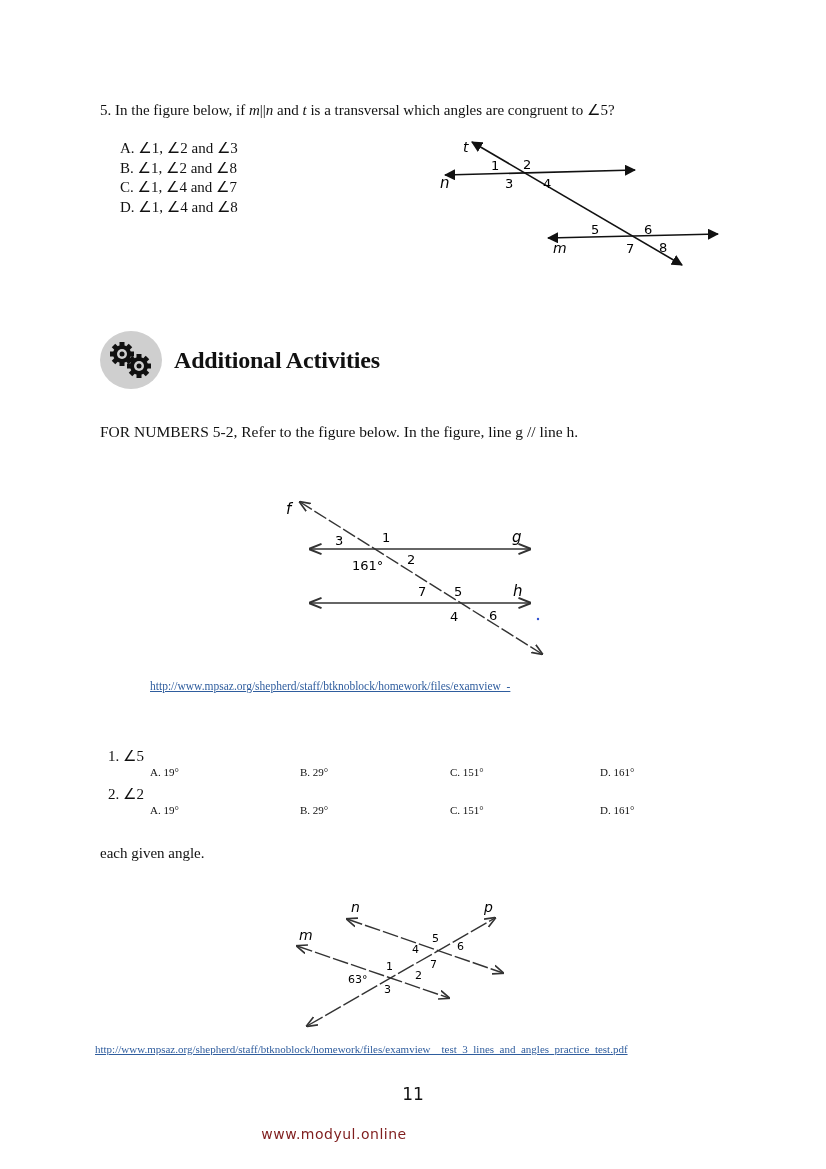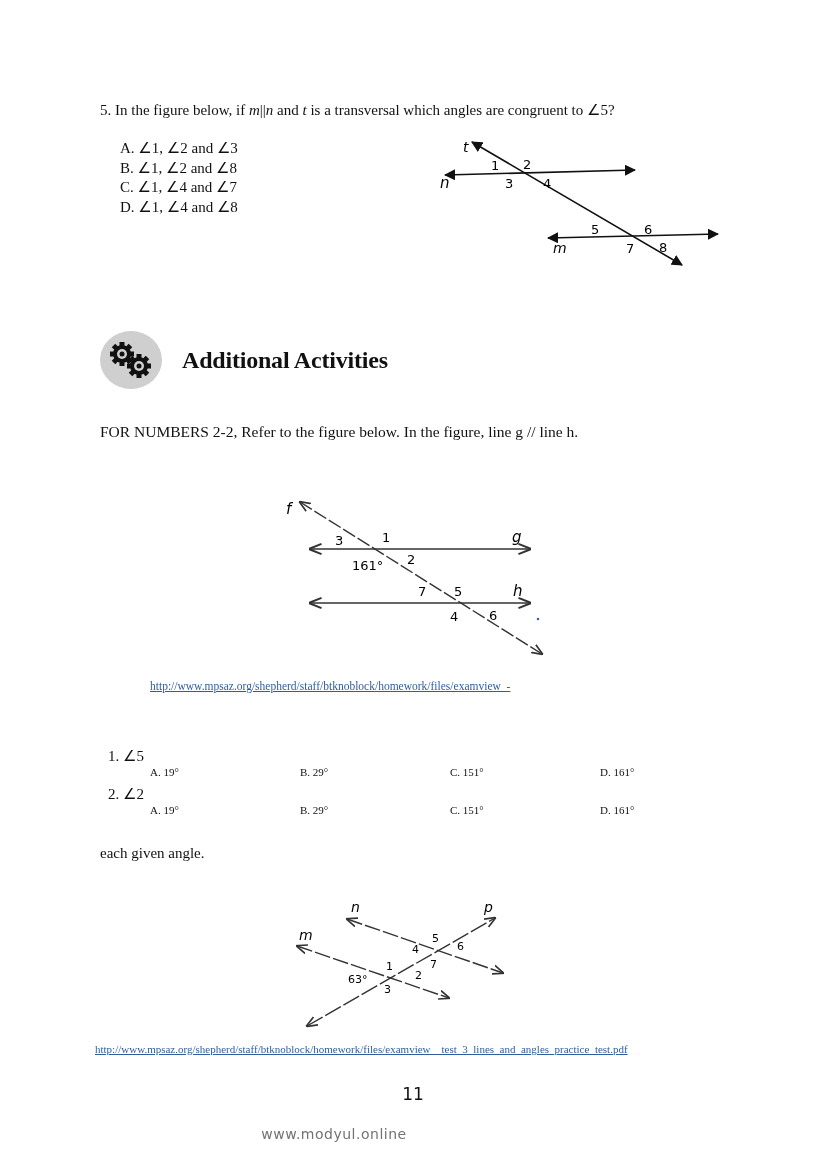--- a/index.html
+++ b/index.html
@@ -5,28 +5,28 @@
   html, body { margin: 0; padding: 0; background: #ffffff; }
   body { width: 826px; height: 1169px; position: relative; overflow: hidden;
          font-family: "Liberation Serif", serif; color: #111; }
   .abs { position: absolute; }
   .q5 { left: 100px; top: 101px; font-size: 15px; white-space: nowrap; }
   .q5 i { font-style: italic; }
   .opts { left: 120px; top: 139px; font-size: 15px; line-height: 19.5px; }
   .heading-wrap { left: 100px; top: 331px; display: flex; align-items: center; }
   .gear-circle { width: 62px; height: 58px; border-radius: 50%; background: #cfcfcf;
                  display: flex; align-items: center; justify-content: center; }
-  .heading { font-size: 24px; font-weight: bold; margin-left: 20px; letter-spacing: -0.2px; }
+  .heading { font-size: 24px; font-weight: bold; margin-left: 12px; letter-spacing: -0.2px; }
   .para { left: 100px; font-size: 15.5px; line-height: 19px; }
   .para2 { left: 100px; font-size: 15px; line-height: 20px; }
   .link { color: #2f5d9e; text-decoration: underline; font-size: 11.5px; text-align: left; line-height: 13px; }
   .qlabel { font-size: 15px; margin-left: 8px; }
   .choice { font-size: 11px; position: absolute; }
   .pagenum { left: 0; width: 826px; top: 1084px; text-align: center; font-family: "DejaVu Sans", sans-serif; font-size: 17px; }
-  .watermark { left: 0; width: 668px; top: 1126px; text-align: center; font-family: "DejaVu Sans", sans-serif; font-size: 14px; color: #737373; letter-spacing: 0.5px; }
+  .watermark { left: 0; width: 668px; top: 1126px; text-align: center; font-family: "DejaVu Sans", sans-serif; font-size: 14px; color: #7f1d1d; letter-spacing: 0.5px; }
   svg text { font-family: "DejaVu Sans", sans-serif; }
 </style>
 </head>
 <body>
 
 <div class="abs q5">
   <span>5. In the figure below, if </span><i>m</i><span>||</span><i>n</i><span> and </span><i>t</i><span> is a transversal which angles are congruent to ∠5?</span>
 </div>
 
 <div class="abs opts">
@@ -85,21 +85,21 @@
         </g>
         <circle r="5" fill="#cfcfcf"></circle>
         <circle r="2.5" fill="#111"></circle>
       </g>
     </svg>
   </div>
   <div class="heading">Additional Activities</div>
 </div>
 
 <div class="abs para" style="top:422px">
-  <div>FOR NUMBERS 2-2, Refer to the figure below. In the figure, line g // line h.</div>
+  <div>FOR NUMBERS 5-2, Refer to the figure below. In the figure, line g // line h.</div>
 </div>
 
 <svg class="abs" style="left:280px;top:492px" width="270" height="170" viewBox="0 0 270 170">
   <line x1="30" y1="57" x2="250" y2="57" stroke="#333" stroke-width="1.6" marker-start="url(#ah2)" marker-end="url(#ah2)"></line>
   <line x1="30" y1="111" x2="250" y2="111" stroke="#333" stroke-width="1.6" marker-start="url(#ah2)" marker-end="url(#ah2)"></line>
   <line x1="20" y1="10" x2="262" y2="162" stroke="#333" stroke-width="1.4" stroke-dasharray="14,3" marker-start="url(#ah2)" marker-end="url(#ah2)"></line>
   <text x="6" y="22" font-size="15" font-style="italic" font-family="Liberation Serif, serif">f</text>
   <text x="232" y="50" font-size="15" font-style="italic" font-family="Liberation Serif, serif">g</text>
   <text x="233" y="104" font-size="15" font-style="italic" font-family="Liberation Serif, serif">h</text>
   <text x="102" y="50" font-size="13">1</text>

